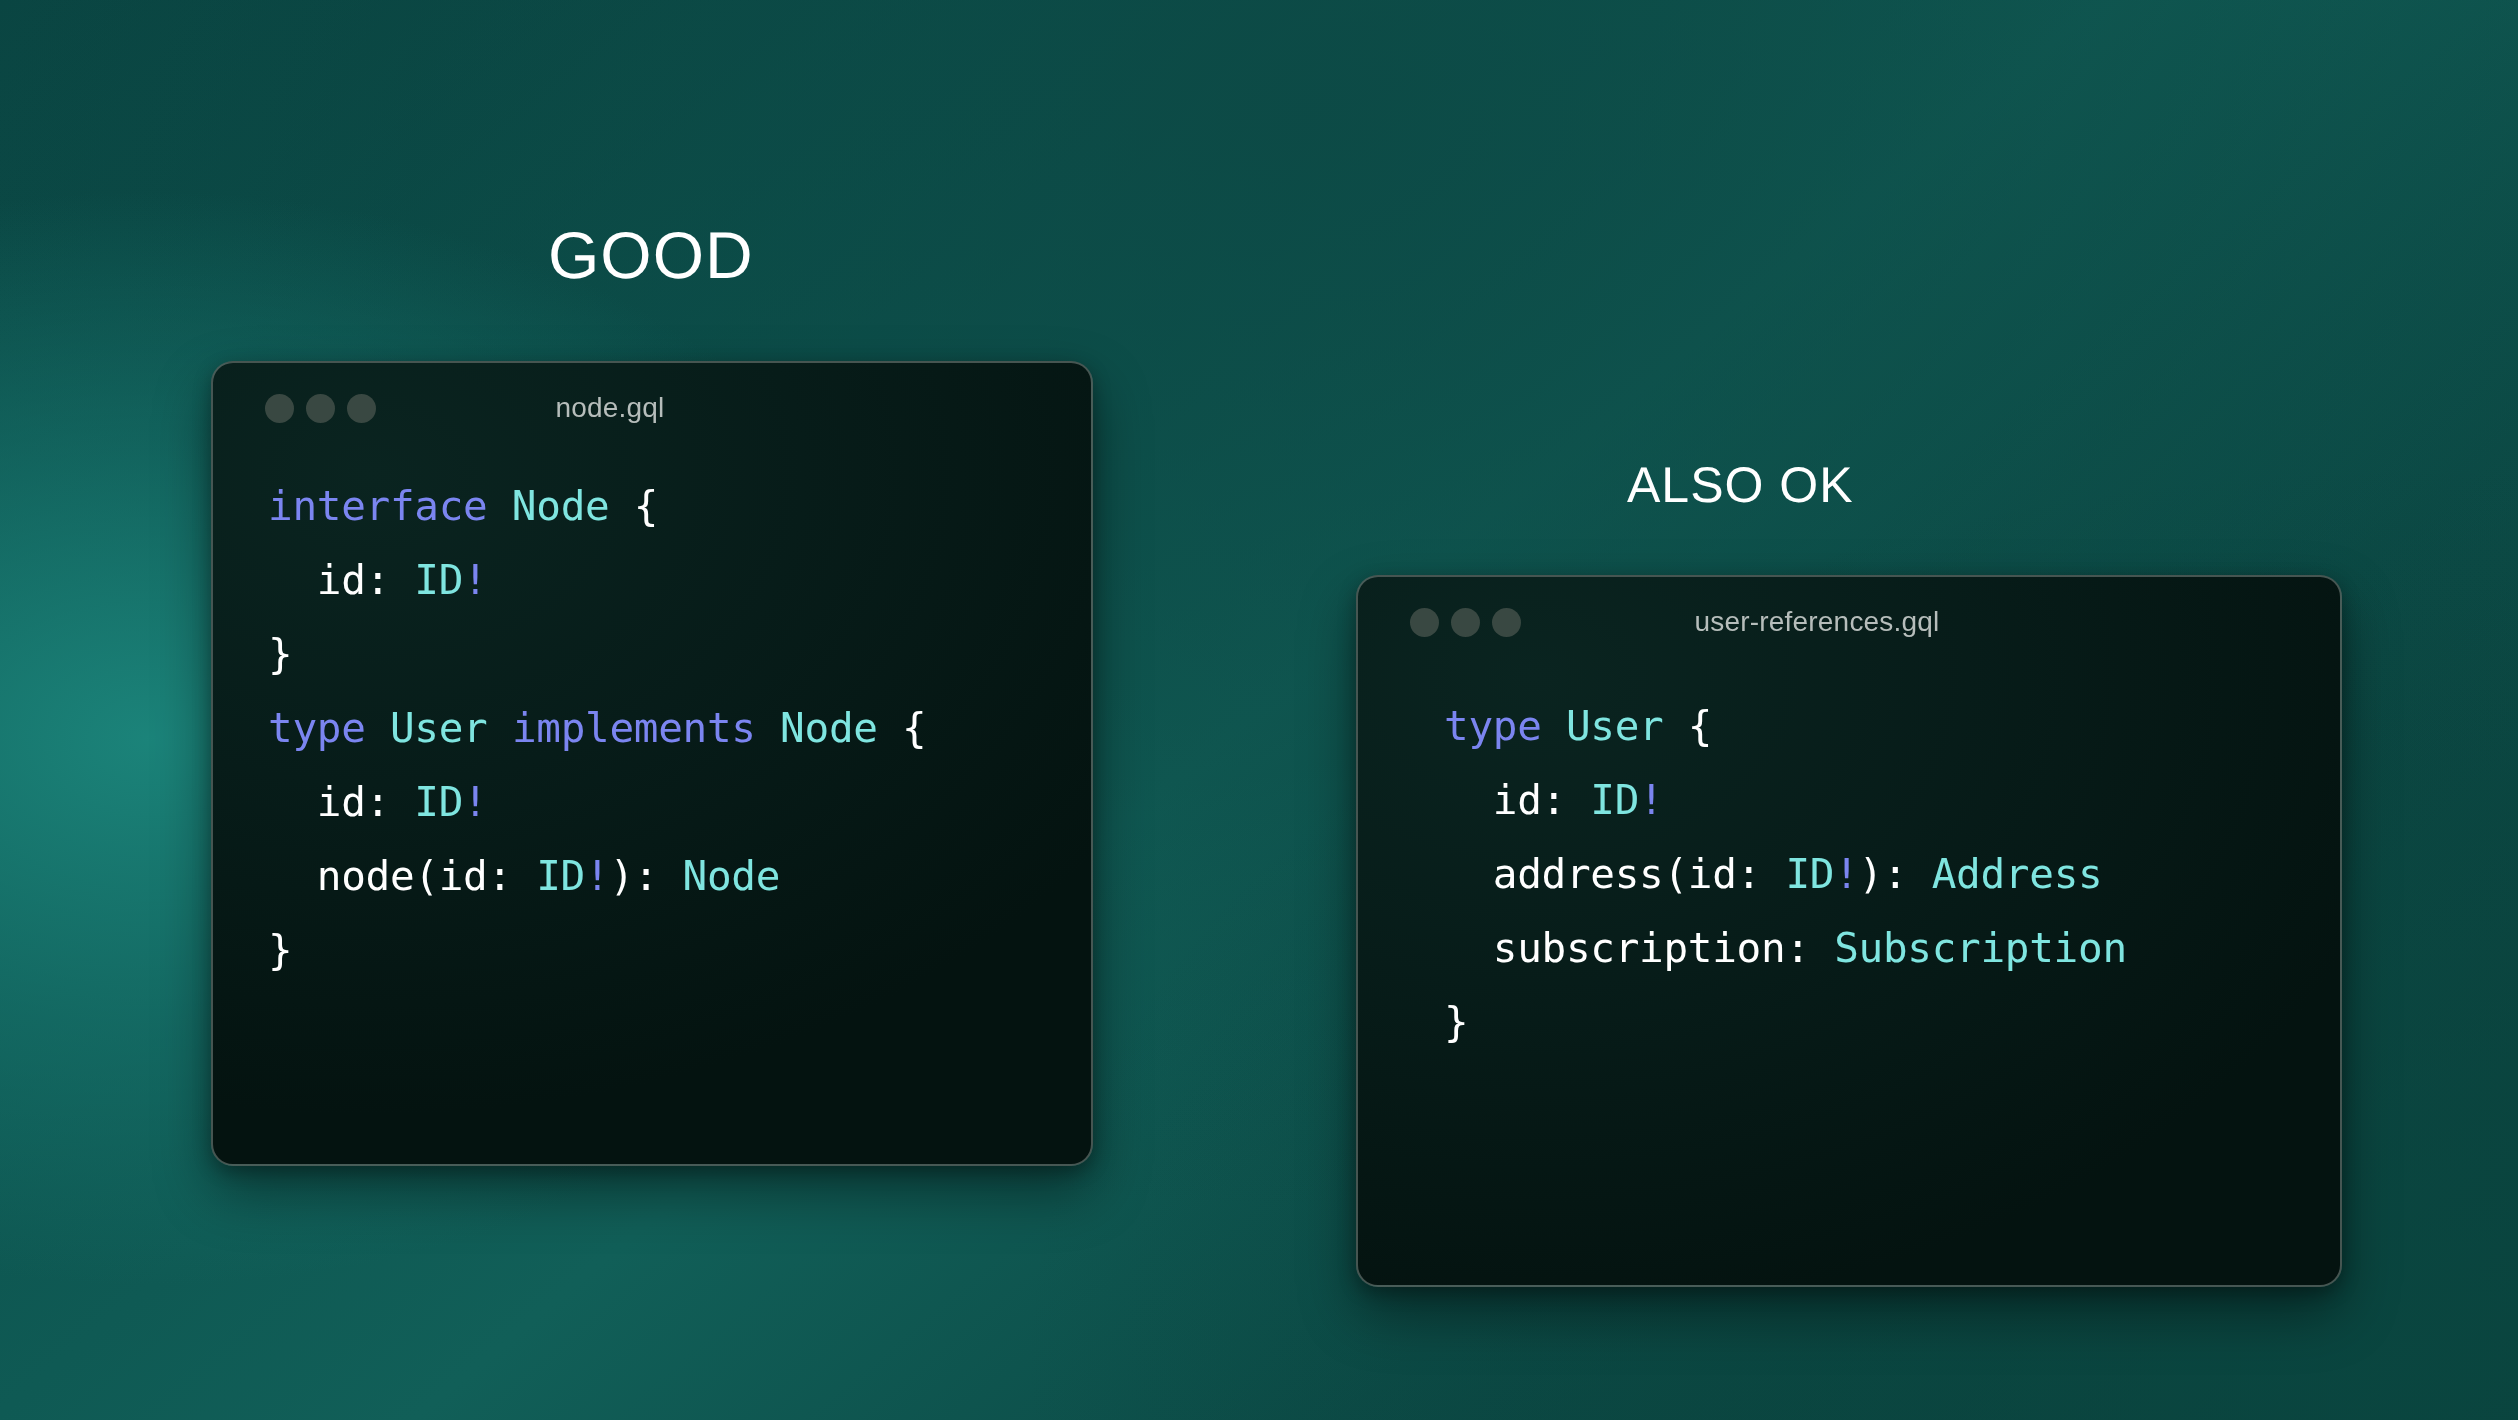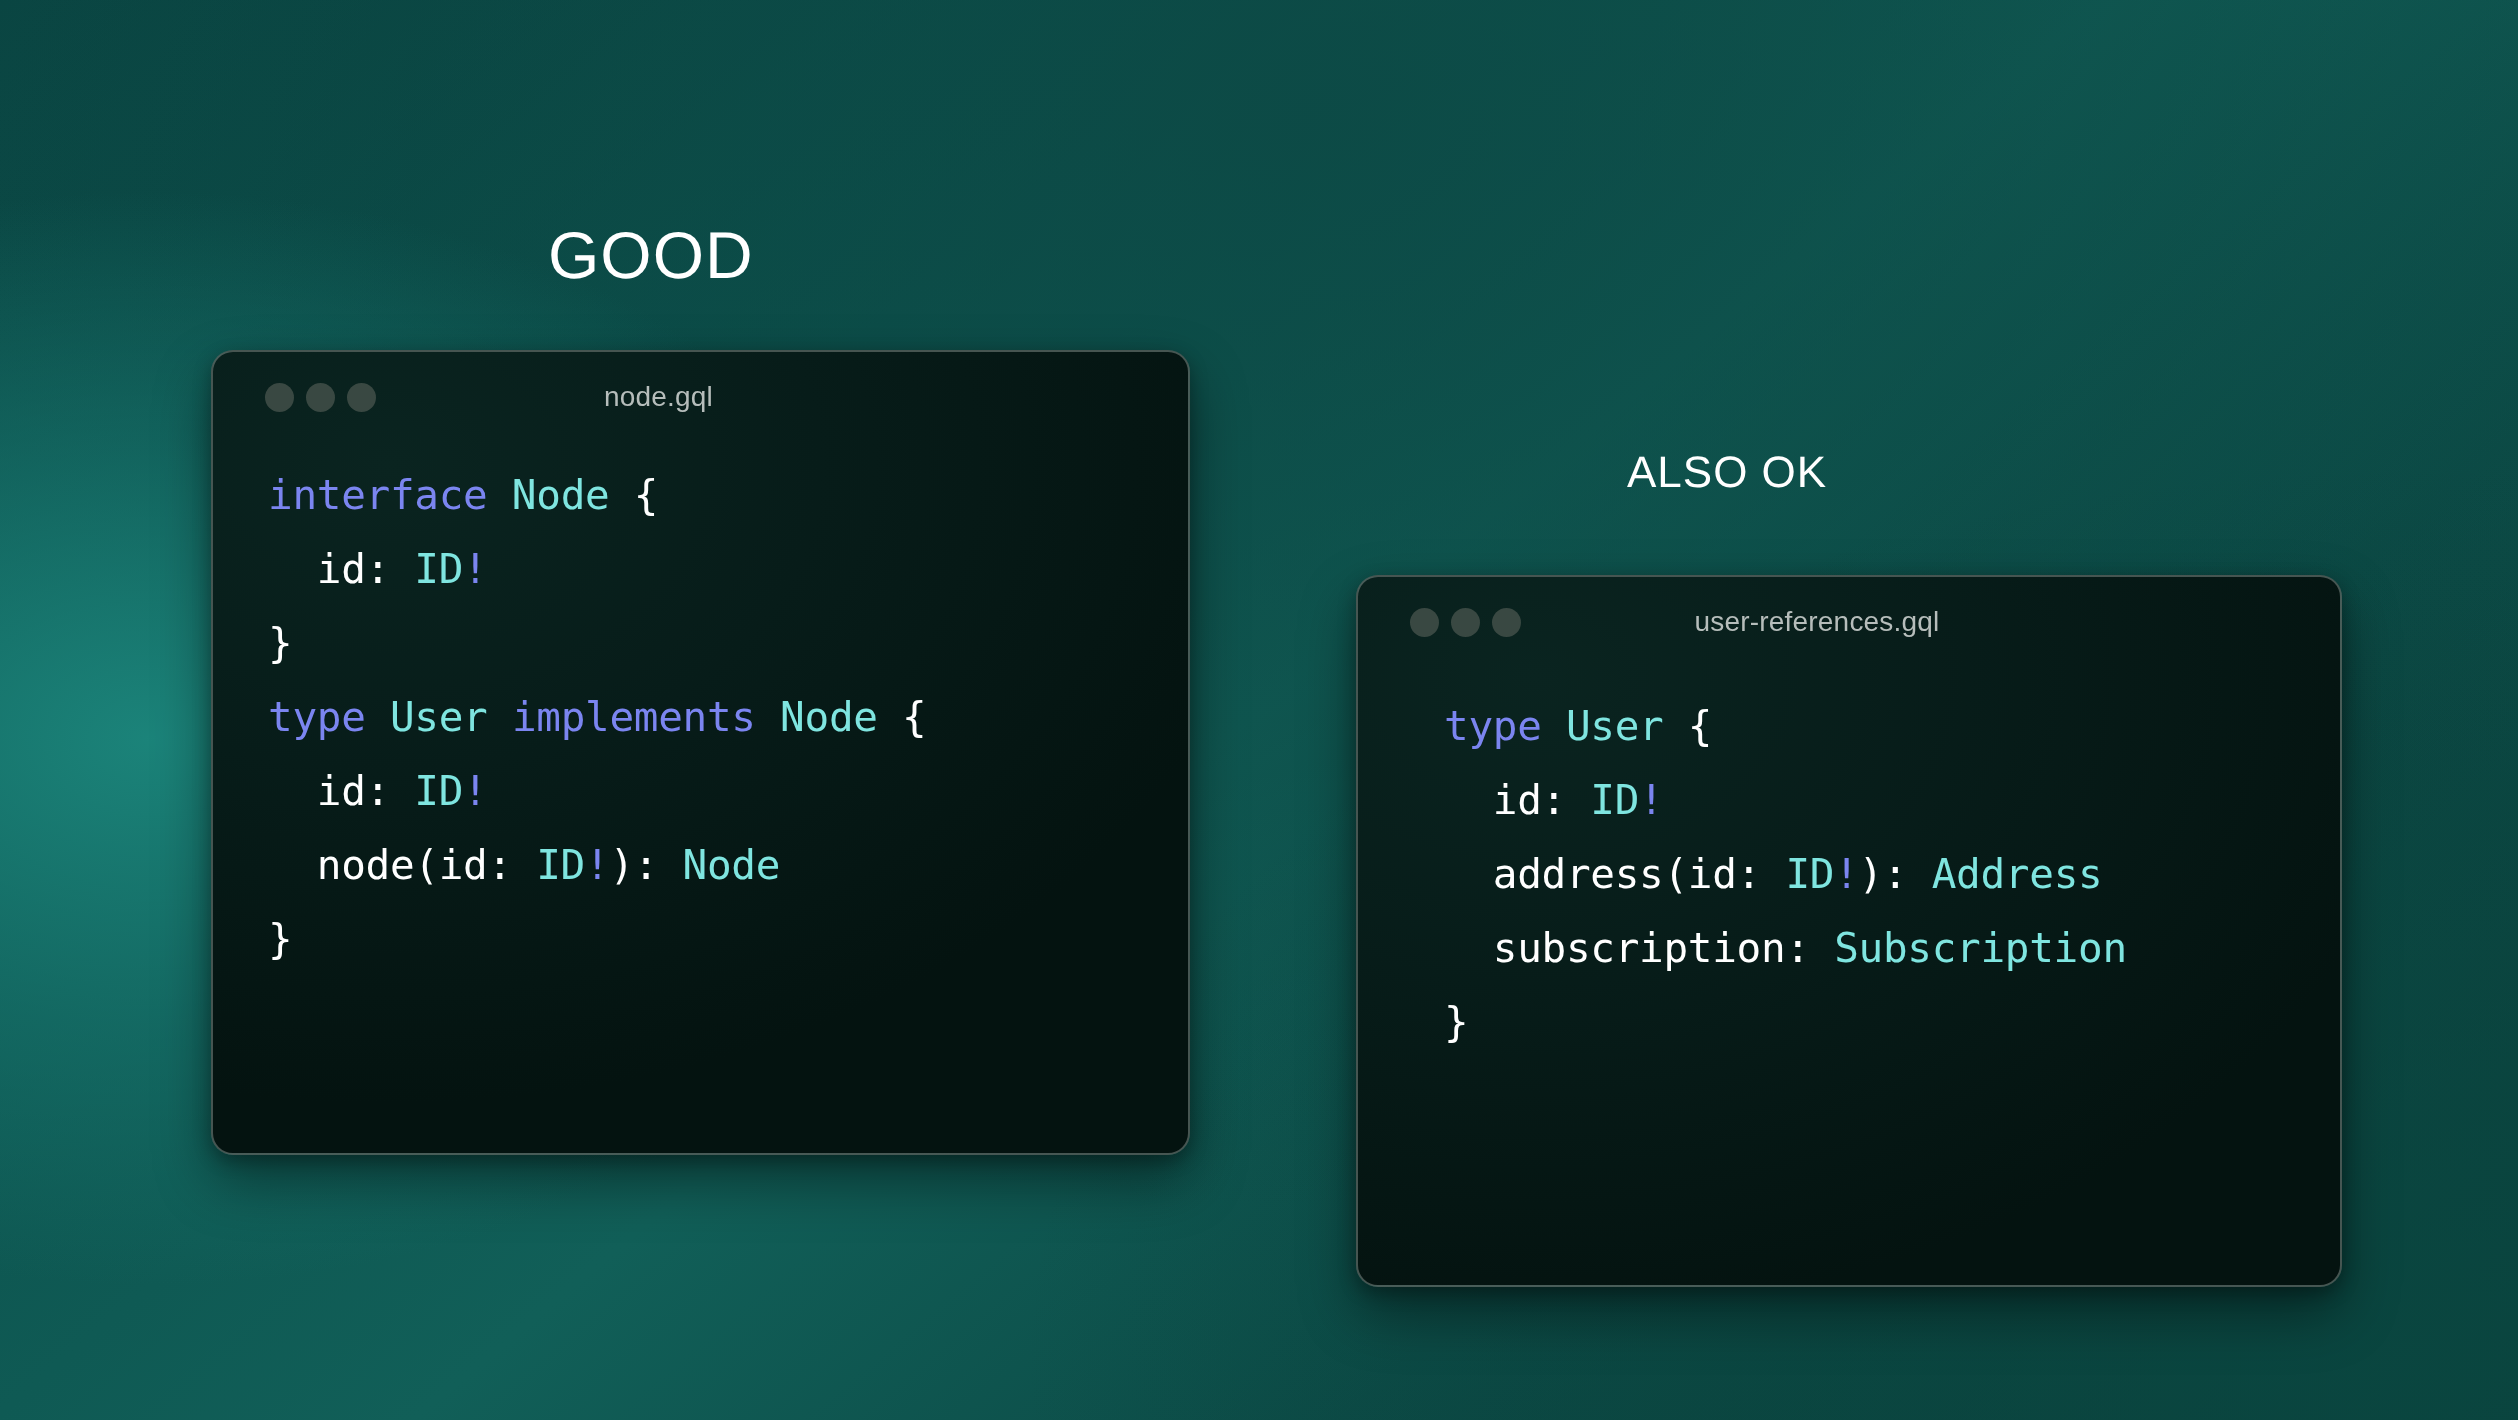--- a/index.html
+++ b/index.html
@@ -37,43 +37,43 @@
     z-index: 3;
   }
   #title-good {
     left: 548px;
     top: 218px;
     font-size: 66px;
     line-height: 74px;
   }
   #title-alsook {
     left: 1627px;
-    top: 436px;
-    font-size: 44px;
+    top: 448px;
+    font-size: 50px;
     line-height: 74px;
   }
 
   
   .code-window {
     position: absolute;
     border-radius: 22px;
     border: 2px solid rgba(163,176,172,0.42);
     background:
       radial-gradient(ellipse 900px 640px at 18% 14%, #0a2420 0%, #071c19 48%, #041310 100%);
     box-shadow:
       0 26px 56px rgba(0,0,0,0.42),
       0 6px 18px rgba(0,0,0,0.30);
     overflow: hidden;
     box-sizing: border-box;
     z-index: 2;
   }
   #window-good {
     left: 211px;
-    top: 350px;
-    width: 979px;
+    top: 361px;
+    width: 882px;
     height: 805px;
   }
   #window-alsook {
     left: 1356px;
     top: 575px;
     width: 986px;
     height: 712px;
   }
 
   

